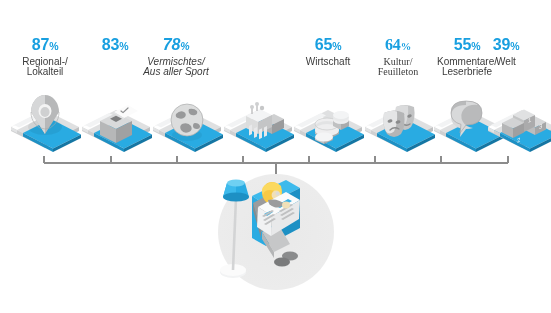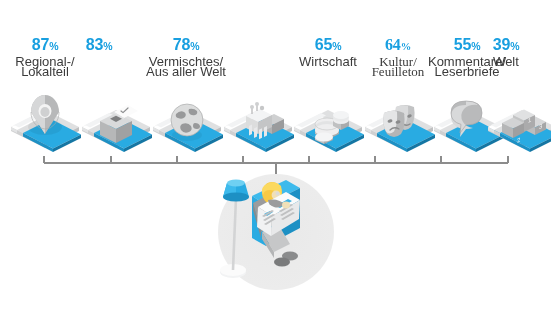--- a/index.html
+++ b/index.html
@@ -28,21 +28,21 @@
     letter-spacing:-0.2px;
     white-space:nowrap;
   }
   .pct .sign{
     font-size:10.5px;
     font-weight:bold;
     vertical-align:baseline;
   }
   .lbl{
     margin-top:2px;
-    font-size:13px;
+    font-size:10px;
     color:#3b3b3b;
     line-height:10.2px;
     white-space:pre-line;
   }
   svg.scene{
     position:absolute;
     left:0;top:0;
     width:551px;height:313px;
     pointer-events:none;
   }
@@ -50,27 +50,27 @@
 </head>
 <body>
 
 <div id="infographic">
 
   <div class="col" style="left:2px;">
     <div class="pct"><span>87</span><span class="sign">%</span></div>
     <div class="lbl">Regional-/
 Lokalteil</div>
   </div>
-  <div class="col" style="left:56px;text-align:center;">
+  <div class="col" style="left:72px;text-align:center;">
     <div class="pct"><span>83</span><span class="sign">%</span></div>
   </div>
-  <div class="col" style="left:143px;">
+  <div class="col" style="left:133px;font-style:italic;">
     <div class="pct"><span>78</span><span class="sign">%</span></div>
     <div class="lbl">Vermischtes/
-Aus aller Welt</div>
+Aus aller Sport</div>
   </div>
   <div class="col" style="left:214px;">
   </div>
   <div class="col" style="left:285px;">
     <div class="pct"><span>65</span><span class="sign">%</span></div>
     <div class="lbl">Wirtschaft</div>
   </div>
   <div class="col" style="left:355px;font-family:Liberation Serif, serif;">
     <div class="pct"><span>64</span><span class="sign">%</span></div>
     <div class="lbl">Kultur/

